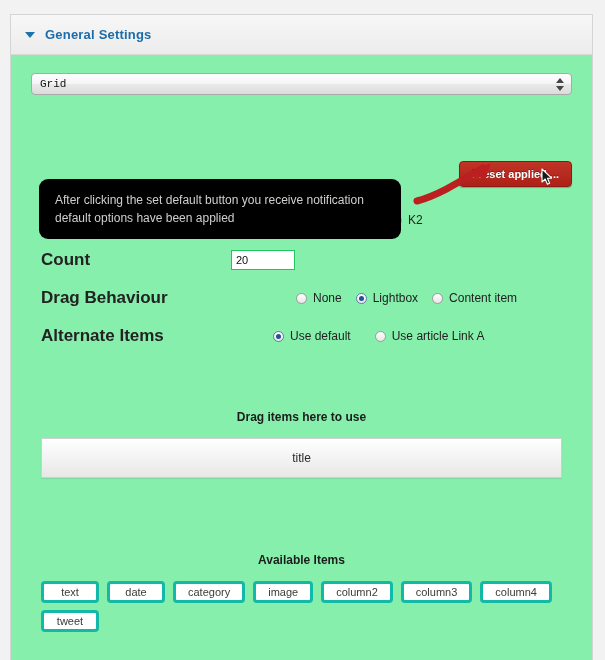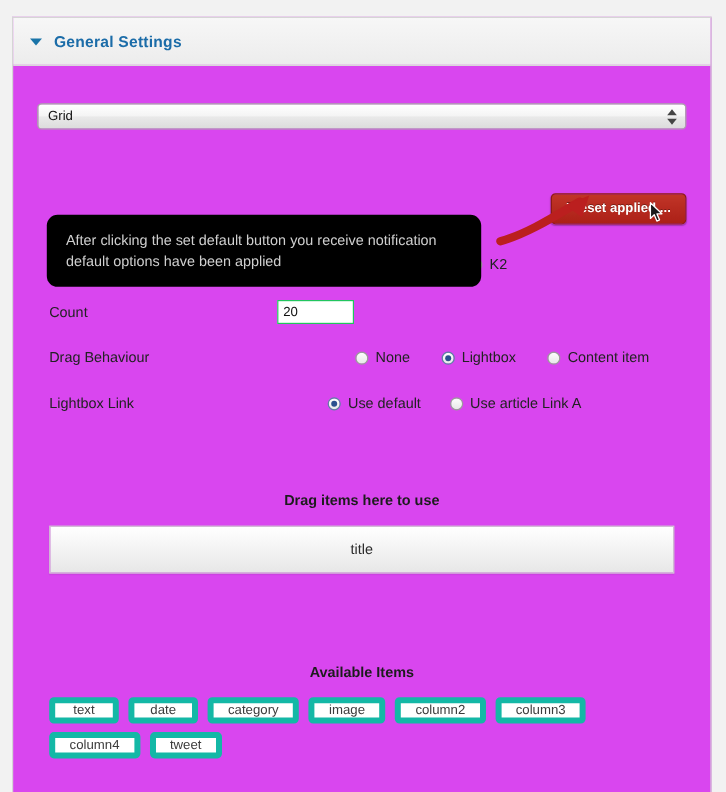--- a/index.html
+++ b/index.html
@@ -17,21 +17,21 @@
     position: relative;
   }
 
   
   .panel {
     position: absolute;
     left: 10px;
     top: 14px;
     width: 583px;
     height: 646px;
-    background: #d946ef;
+    background: #86efac;
     border: 1px solid #d5d5d5;
     border-bottom: none;
     box-sizing: border-box;
   }
 
   .panel-header {
     height: 40px;
     background: linear-gradient(to bottom, #f7f7f7 0%, #ececec 100%);
     border-bottom: 1px solid #d9d9d9;
     display: flex;
@@ -54,21 +54,22 @@
     letter-spacing: .2px;
   }
 
   .panel-body {
     position: relative;
     padding: 0;
   }
 
   
   .select-row {
-    padding: 31px 20px 0 20px;
+    padding: 18px 20px 0 20px;
+    font-family: Liberation Mono, monospace;
   }
   .sel {
     position: relative;
     width: 541px;
     height: 22px;
     box-sizing: border-box;
     border: 1px solid #a9a9a9;
     border-radius: 4px;
     background: linear-gradient(to bottom, #ffffff 0%, #f4f4f4 48%, #e9e9e9 52%, #dcdcdc 100%);
     display: flex;
@@ -179,23 +180,24 @@
   }
   .frow {
     display: flex;
     align-items: center;
     height: 38px;
     padding-left: 30px;
     box-sizing: border-box;
   }
   .flabel {
     width: 160px;
-    font-size: 12px;
+    font-size: 17px;
     color: #222;
     flex: 0 0 auto;
+    font-weight: bold;
   }
   .count-input {
     width: 64px;
     height: 20px;
     box-sizing: border-box;
     border: 1px solid #22c55e;
     background: #fff;
     font-family: "Liberation Sans", sans-serif;
     font-size: 11px;
     color: #111;
@@ -282,21 +284,21 @@
   .tag-list {
     padding: 0 30px;
     display: flex;
     flex-wrap: wrap;
     gap: 7px 8px;
   }
   .tag {
     min-width: 58px;
     height: 22px;
     padding: 0 12px;
-    border: 5px solid #14b8a6;
+    border: 3px solid #14b8a6;
     border-radius: 4px;
     background: #ffffff;
     display: flex;
     align-items: center;
     justify-content: center;
     font-size: 11px;
     color: #3b3b3b;
     box-sizing: border-box;
     cursor: move;
   }
@@ -345,38 +347,38 @@
 
     <div class="form">
 
       <div class="frow">
         <span class="flabel">Count</span>
         <input class="count-input" type="text" value="20" style="">
       </div>
 
       <div class="frow">
         <span class="flabel">Drag Behaviour</span>
-        <div class="radio-group" style="margin-left:95px; gap:26px;">
+        <div class="radio-group" style="margin-left:95px; gap:14px;">
           <label class="radio-item">
             <span class="radio"></span>
             <span>None</span>
           </label>
           <label class="radio-item">
             <span class="radio checked"></span>
             <span>Lightbox</span>
           </label>
           <label class="radio-item">
             <span class="radio"></span>
             <span>Content item</span>
           </label>
         </div>
       </div>
 
       <div class="frow">
-        <span class="flabel">Lightbox Link</span>
+        <span class="flabel">Alternate Items</span>
         <div class="radio-group" style="margin-left:72px; gap:24px;">
           <label class="radio-item">
             <span class="radio checked"></span>
             <span>Use default</span>
           </label>
           <label class="radio-item">
             <span class="radio"></span>
             <span>Use article Link A</span>
           </label>
         </div>

